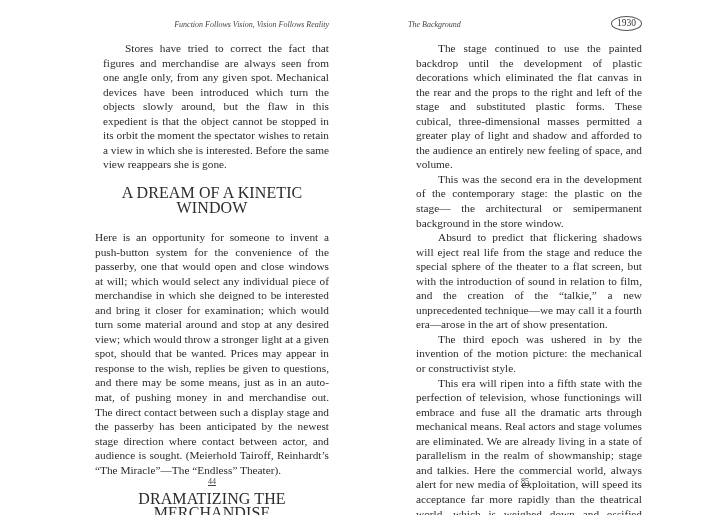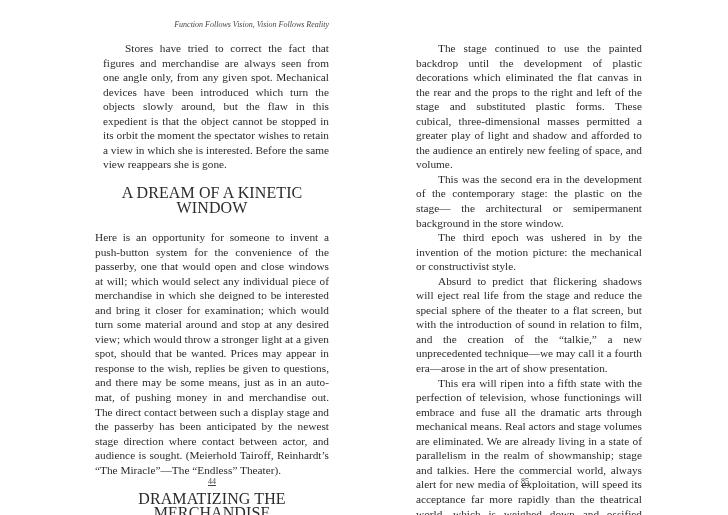--- a/index.html
+++ b/index.html
@@ -34,22 +34,26 @@
     <h3>A DREAM OF A KINETIC WINDOW</h3>
     <p>Here is an opportunity for someone to invent a push-button system for the convenience of the passerby, one that would open and close windows at will; which would select any individual piece of merchandise in which she deigned to be interested and bring it closer for examination; which would turn some material around and stop at any desired view; which would throw a stronger light at a given spot, should that be wanted. Prices may appear in response to the wish, replies be given to questions, and there may be some means, just as in an auto­mat, of pushing money in and merchandise out. The direct contact between such a display stage and the passerby has been anticipated by the newest stage direction where contact between actor, and audience is sought. (Meierhold Tairoff, Reinhardt’s “The Mir­acle”—The “Endless” Theater).</p>
     <h3>DRAMATIZING THE MERCHANDISE</h3>
     <p>But to return to our comparative study on the evolu­tion of stage and the dramatization of merchandise in the store.</p>
 
   </div>
   <div class="folio">44</div>
 </div>
 
 <div class="page right">
+  <div class="running-head">
+    <span>The Background</span>
+    <span class="year-badge">1930</span>
+  </div>
   <div class="body-text">
     <p class="indent">The stage continued to use the painted backdrop until the development of plastic decorations which eliminated the flat canvas in the rear and the props to the right and left of the stage and substituted plas­tic forms. These cubical, three-dimensional masses permitted a greater play of light and shadow and afforded to the audience an entirely new feeling of space, and volume.</p>
     <p class="indent">This was the second era in the development of the contemporary stage: the plastic on the stage— the architectural or semipermanent background in the store window.</p>
+    <p class="indent">Absurd to predict that flickering shadows will eject real life from the stage and reduce the special sphere of the theater to a flat screen, but with the introduction of sound in relation to film, and the creation of the “talkie,” a new unprecedented tech­nique—we may call it a fourth era—arose in the art of show presentation.</p>
     <p class="indent">The third epoch was ushered in by the invention of the motion picture: the mechanical or construc­tivist style.</p>
-    <p class="indent">Absurd to predict that flickering shadows will eject real life from the stage and reduce the special sphere of the theater to a flat screen, but with the introduction of sound in relation to film, and the creation of the “talkie,” a new unprecedented tech­nique—we may call it a fourth era—arose in the art of show presentation.</p>
     <p class="indent">This era will ripen into a fifth state with the perfection of television, whose functionings will embrace and fuse all the dramatic arts through mechanical means. Real actors and stage volumes are eliminated. We are already living in a state of parallelism in the realm of showmanship; stage and talkies. Here the commercial world, always alert for new media of exploitation, will speed its acceptance far more rapidly than the theatrical world, which is weighed down and ossified beneath a mass of tra­dition. For the first time, the roles will be reversed, and industry will take the lead in perfecting a new means of decoration.</p>
 
   </div>
   <div class="folio">85</div>
 </div>
 
 </body></html>

